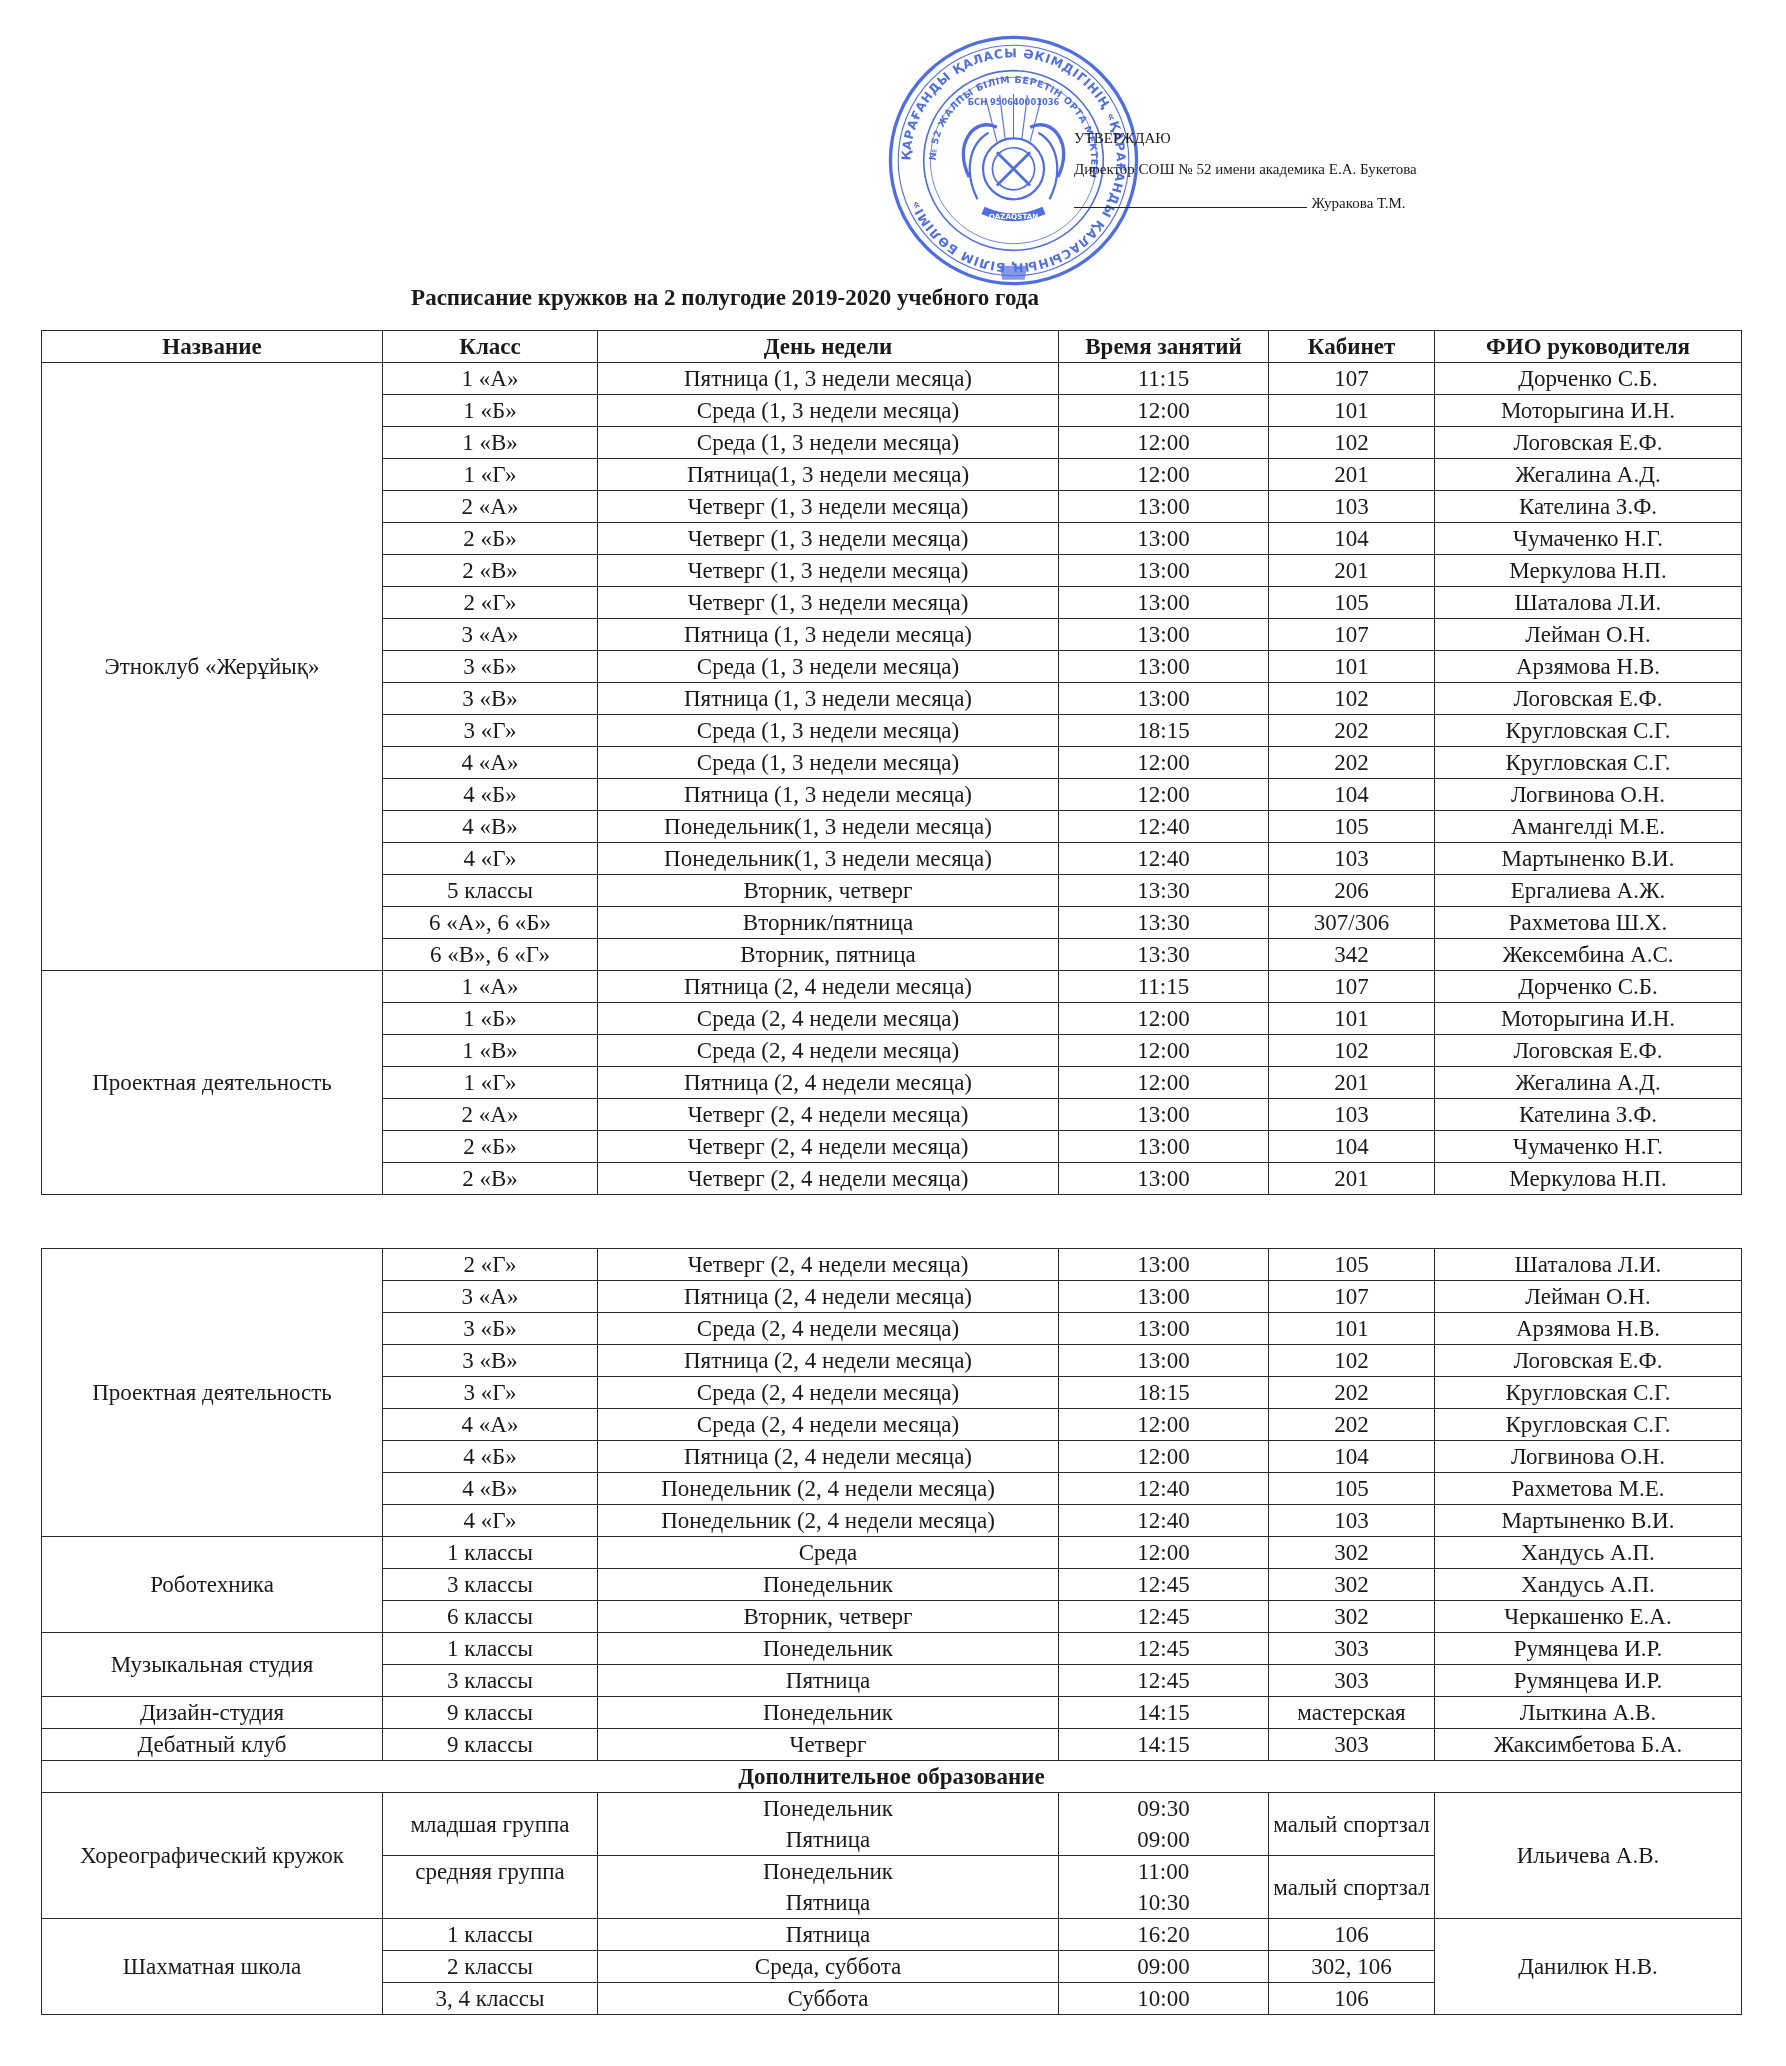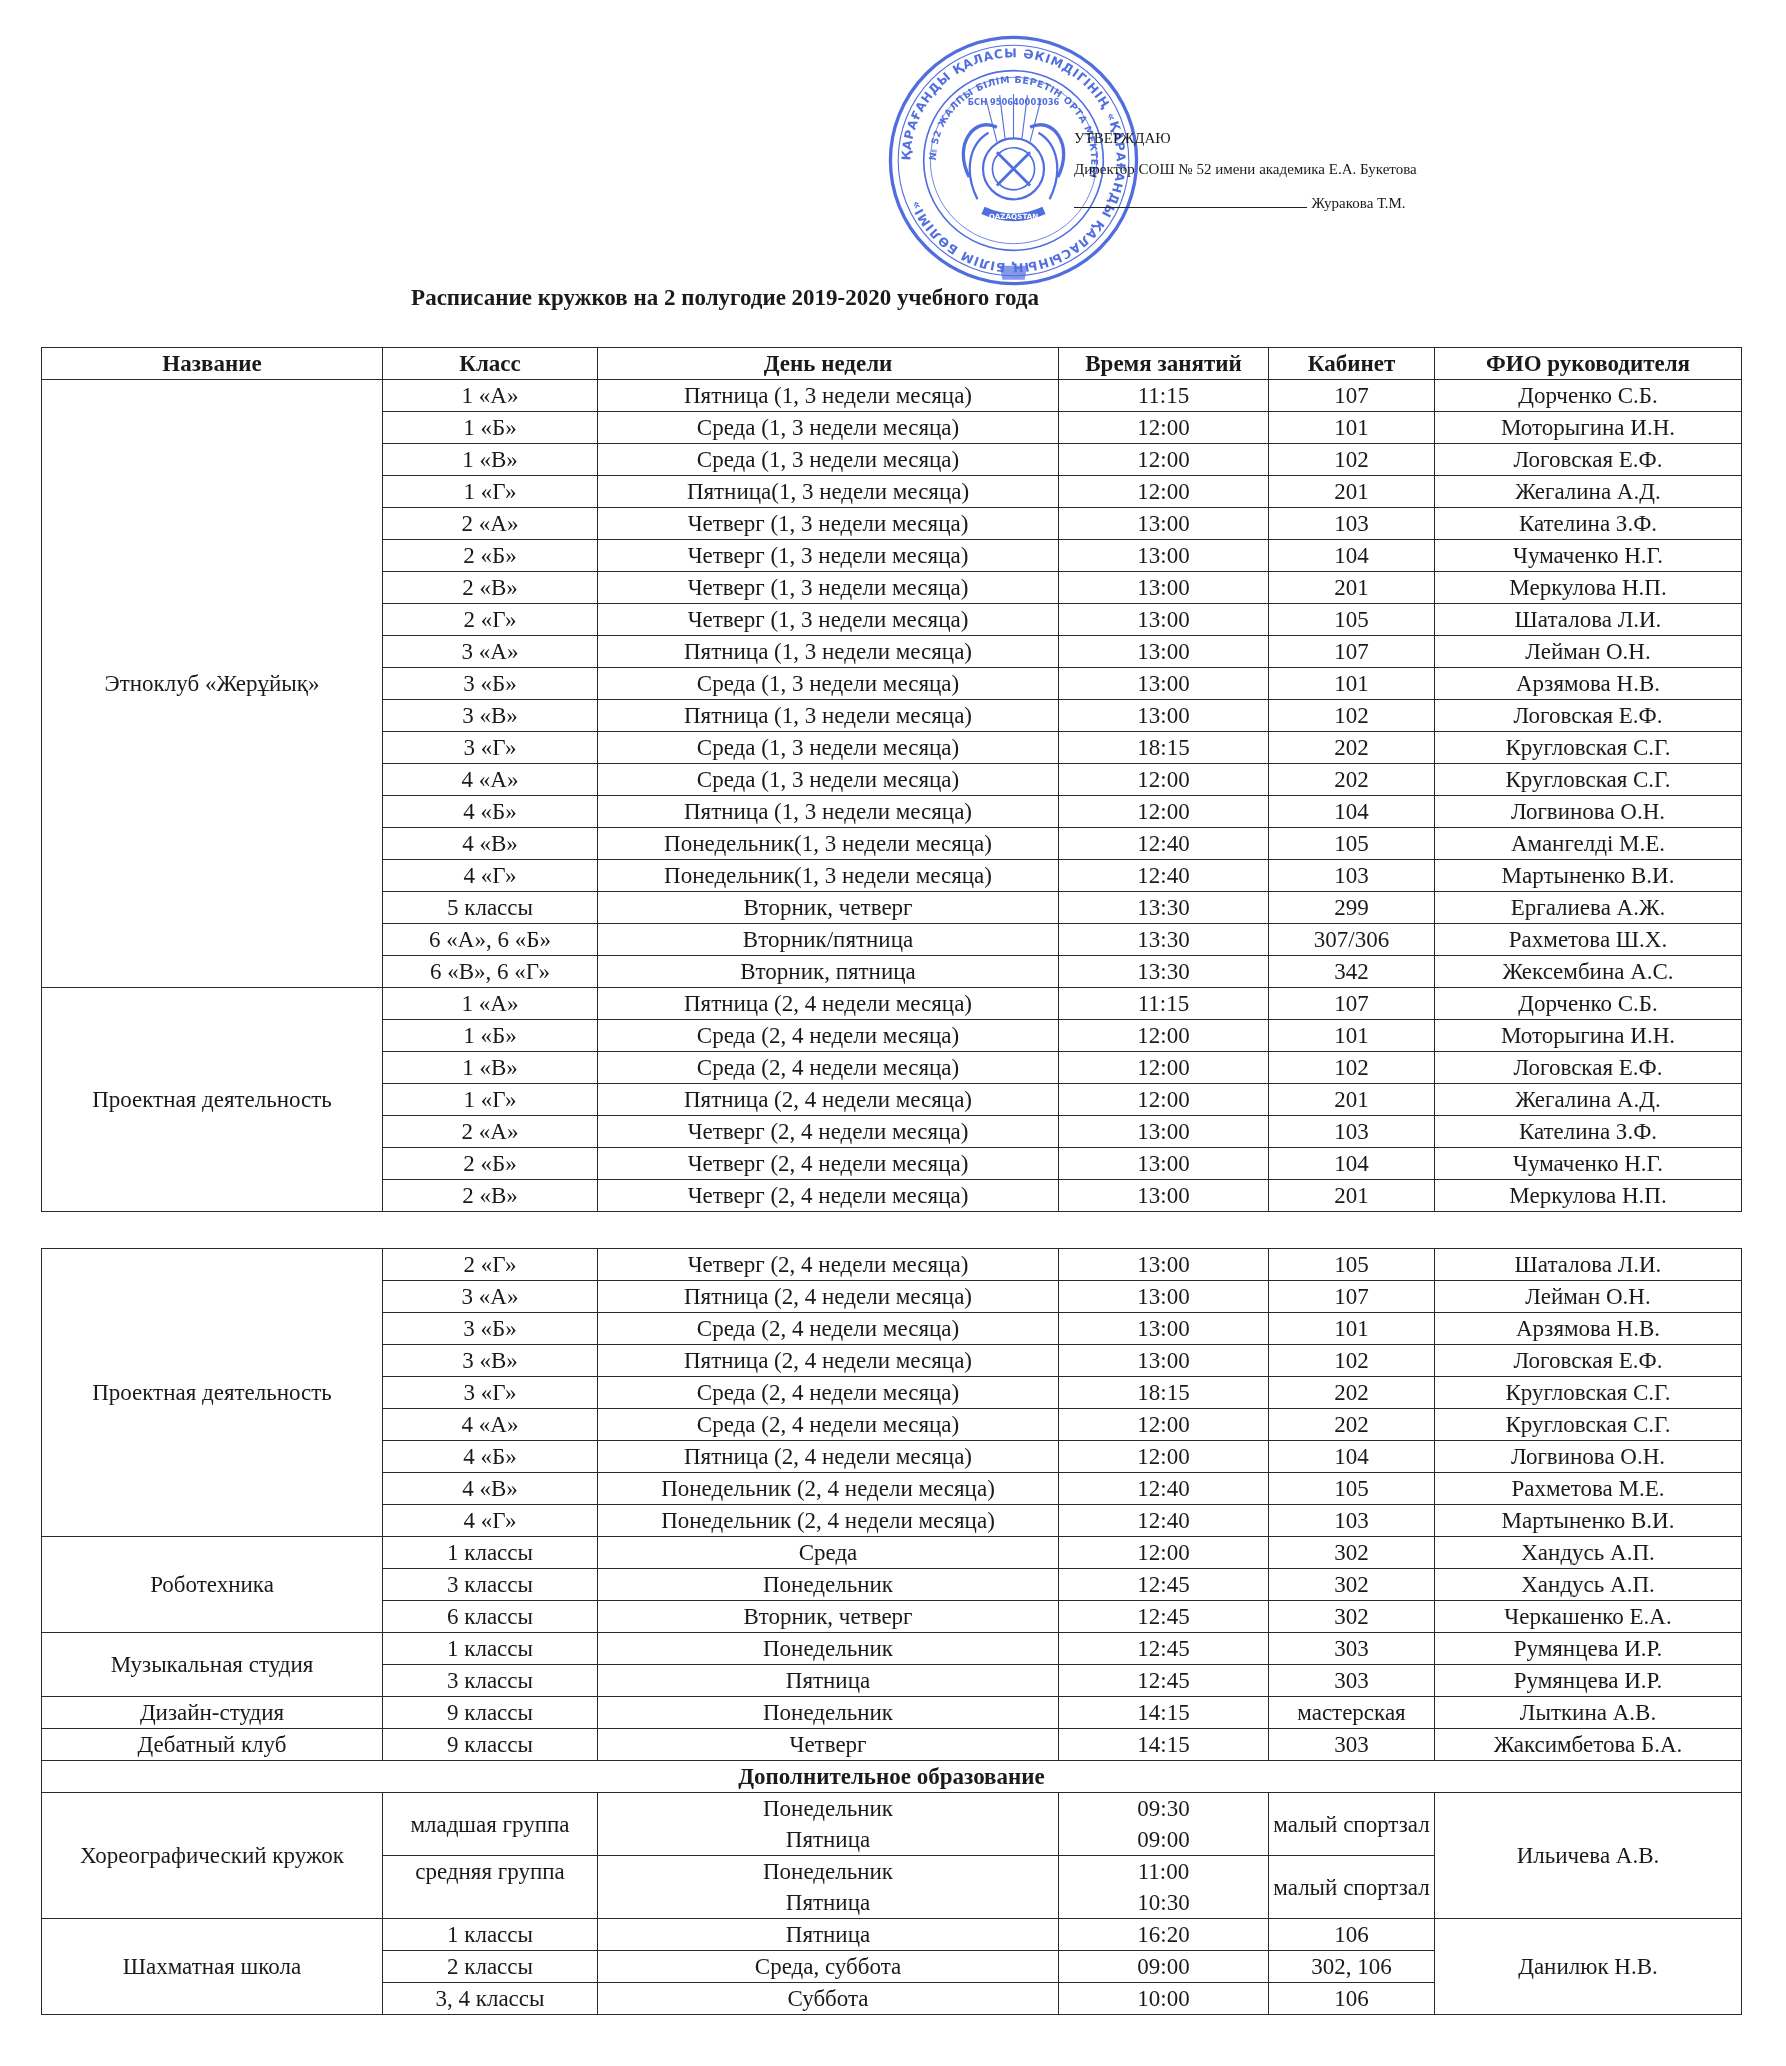--- a/index.html
+++ b/index.html
@@ -25,21 +25,21 @@
     font-size: 23px;
   }
   table.sched td, table.sched th {
     border: 1.4px solid #2a2a2a; text-align: center; vertical-align: middle;
     padding: 0 3.3px; line-height: 31px; white-space: nowrap; overflow: hidden;
   }
   table.sched th { font-weight: bold; height: 31px; }
   table.sched td { height: 31px; }
   table.sched td.multi { line-height: 31px; white-space: normal; }
   table.sched td.section { font-weight: bold; }
-  #t1 { top: 347px; width: 1700px; }
+  #t1 { top: 330px; width: 1700px; }
   #t2 { top: 1248px; width: 1700px; }
   col.c1 { width: 341px; } col.c2 { width: 215px; } col.c3 { width: 461px; }
   col.c4 { width: 210px; } col.c5 { width: 166px; } col.c6 { width: 307px; }
 </style>
 </head>
 <body>
 
 <svg class="stamp" viewBox="0 0 460 460">
   <circle cx="230" cy="230" r="222" fill="none" stroke="#2b4fd8" stroke-width="6"></circle>
   <circle cx="230" cy="230" r="208" fill="none" stroke="#2b4fd8" stroke-width="2"></circle>
@@ -215,21 +215,21 @@
         <td>4 «Г»</td>
         <td>Понедельник(1, 3 недели месяца)</td>
         <td>12:40</td>
         <td>103</td>
         <td>Мартыненко В.И.</td>
       </tr>
       <tr>
         <td>5 классы</td>
         <td>Вторник, четверг</td>
         <td>13:30</td>
-        <td>299</td>
+        <td>206</td>
         <td>Ергалиева А.Ж.</td>
       </tr>
       <tr>
         <td>6 «А», 6 «Б»</td>
         <td>Вторник/пятница</td>
         <td>13:30</td>
         <td>307/306</td>
         <td>Рахметова Ш.Х.</td>
       </tr>
       <tr>

